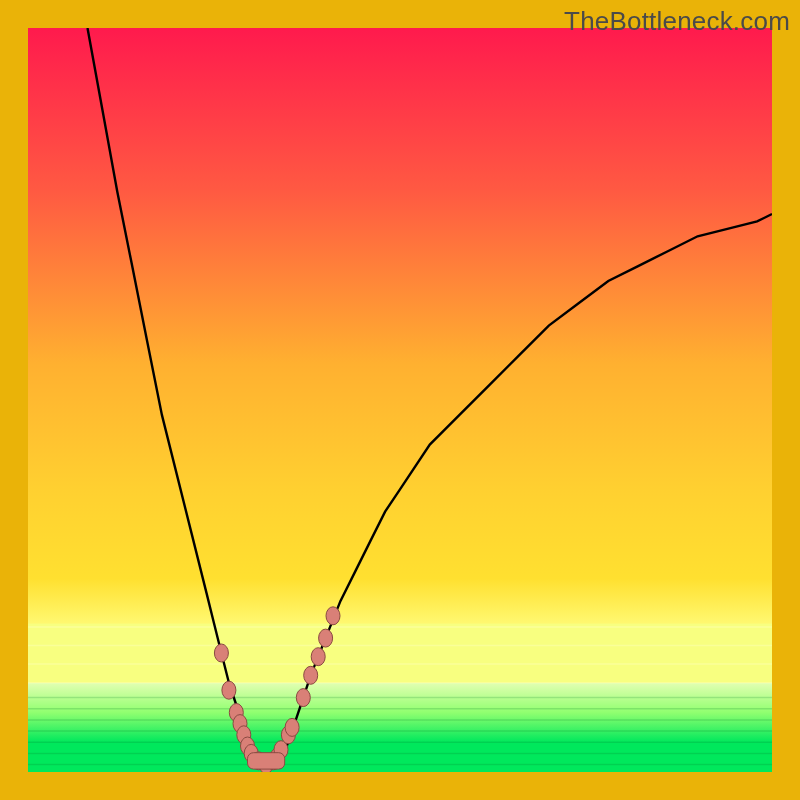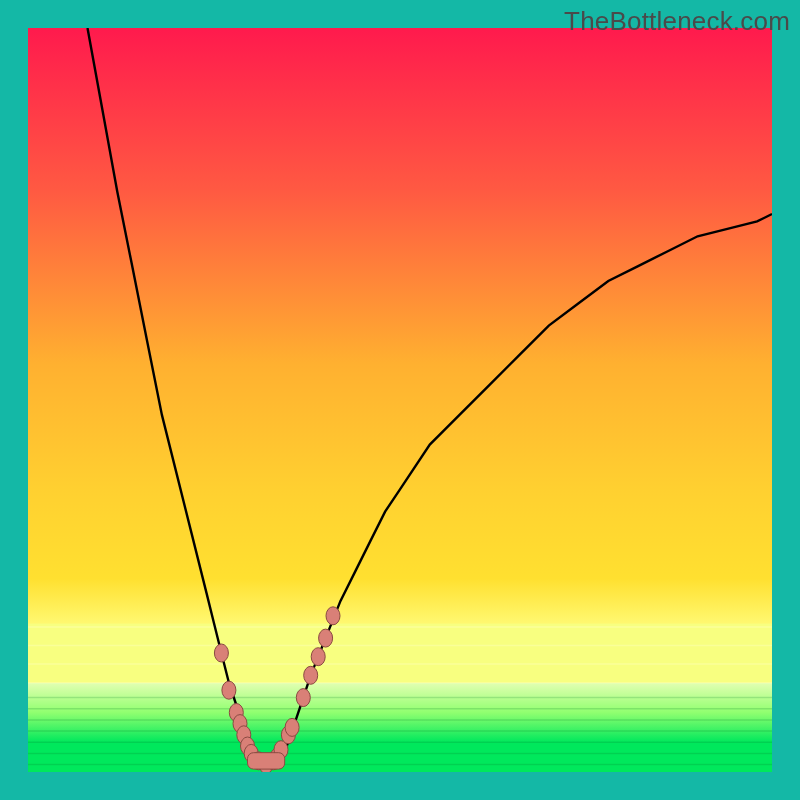--- a/index.html
+++ b/index.html
@@ -8,21 +8,21 @@
     width: 800px;
     height: 800px;
     overflow: hidden;
     background: #000;
     font-family: Arial, Helvetica, sans-serif;
   }
   .frame {
     position: relative;
     width: 800px;
     height: 800px;
-    background: #14b8a6;
+    background: #eab308;
   }
   .watermark {
     position: absolute;
     top: 6px;
     right: 10px;
     color: #4a4a4a;
     font-size: 26px;
     font-weight: 400;
     letter-spacing: 0.2px;
     z-index: 10;

